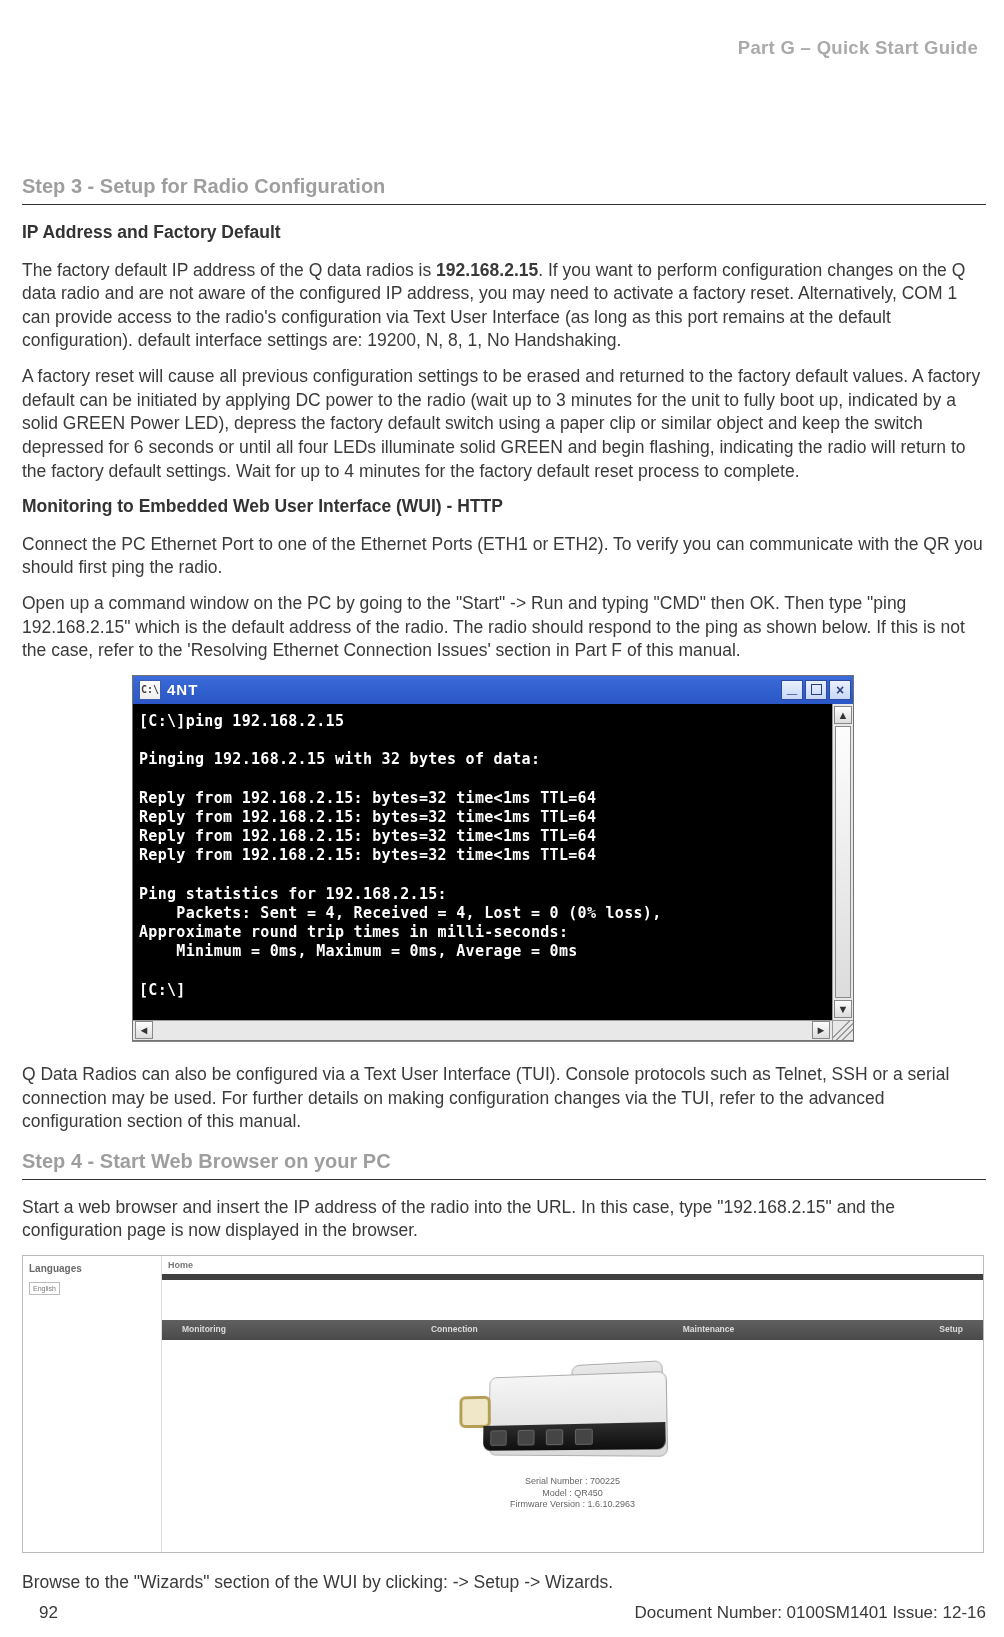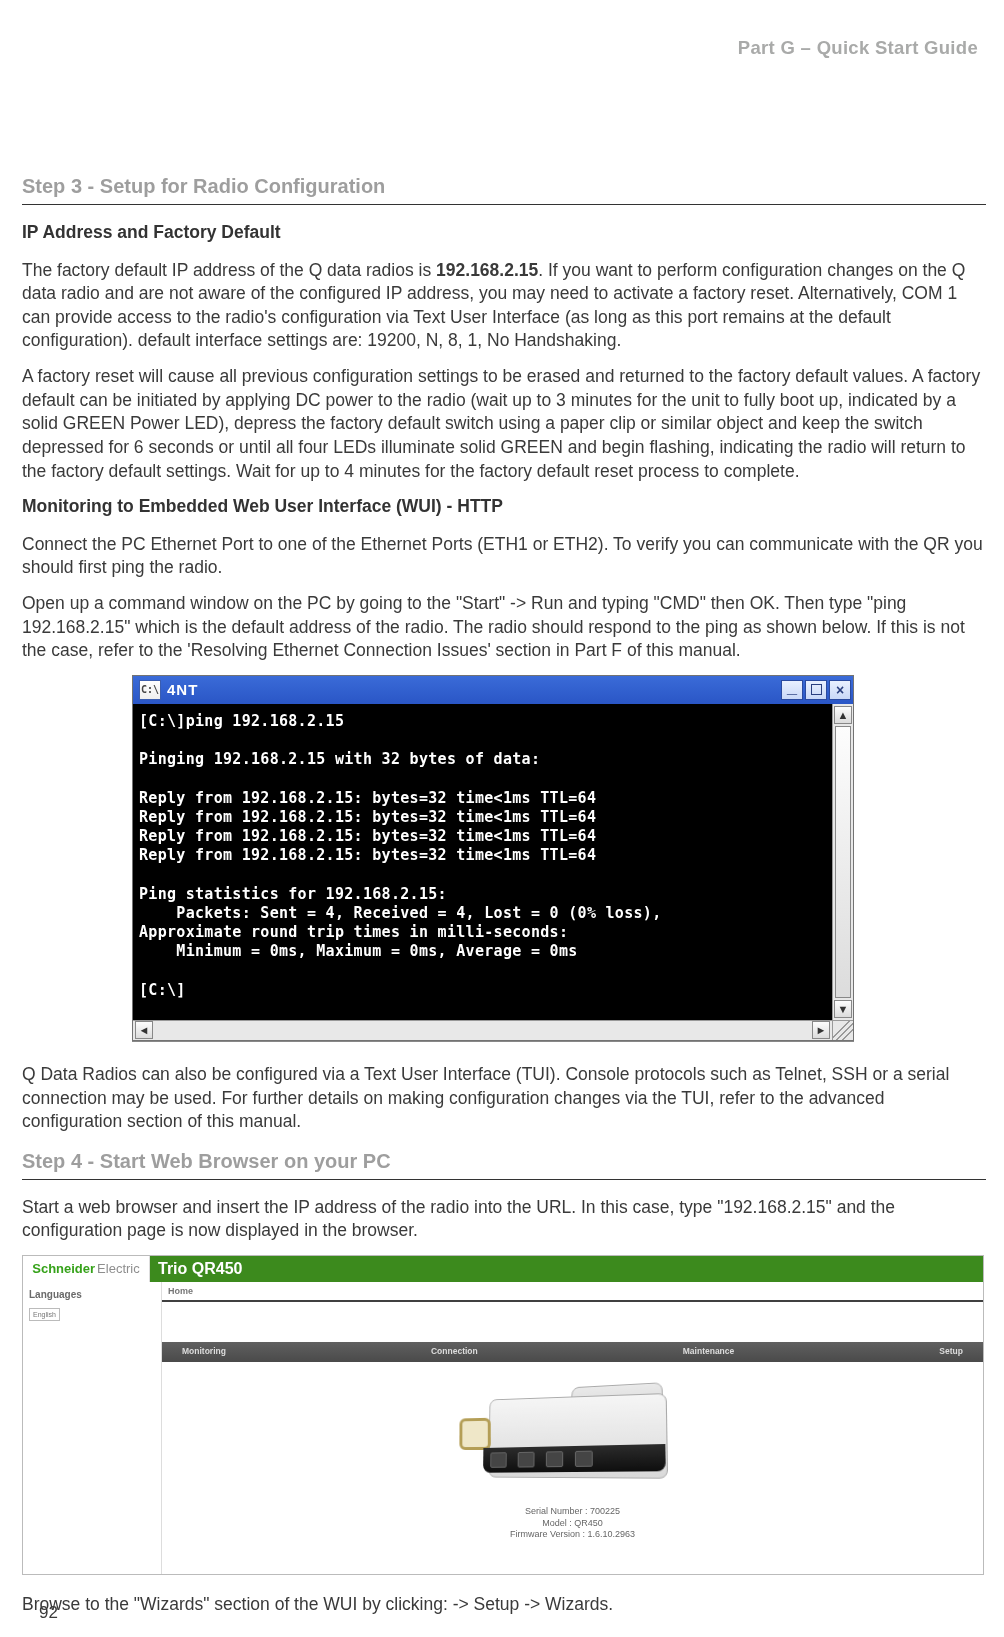--- a/index.html
+++ b/index.html
@@ -167,32 +167,32 @@
   .side-col {
     width:126px; min-height:60px;
     border-right:1px solid #ddd;
     font-size:8px; color:#777;
     padding:6px;
   }
   .side-col .tiny { font-weight:700; color:#6a6a6a; font-size:10px;}
   .side-col .lang { margin-top:6px; border:1px solid #bbb; padding:1px 3px; display:inline-block; font-size:7px;}
   .main-col { flex:1; display:flex; flex-direction:column; }
   .home-row {
-    height:18px; border-bottom:2px solid #404040;
+    height:18px; border-bottom:6px solid #404040;
     font-size:9px; color:#777; display:flex; align-items:center; padding-left:6px; font-weight:700;
   }
   .menu-row {
     background: linear-gradient(#606060,#4a4a4a);
     height:20px; display:flex; align-items:center; justify-content:space-between;
     padding:0 20px; font-size:8.5px; color:#ddd; font-weight:700;margin-top:40px;
   }
   .content-area {
     min-height:200px;
     display:flex; flex-direction:column; align-items:center; justify-content:flex-start;
-    padding-top:12px; gap:12px;
+    padding-top:12px; gap:4px;
   }
   .device-illus {
     width:240px; height:120px; position:relative;
   }
   .dev-body {
     position:absolute; left:30px; top:22px; width:180px; height:80px;
     background: linear-gradient(#f5f5f5,#d9d9d9);
     border:1px solid #aaa;
     border-radius:8px;
     transform: perspective(400px) rotateX(4deg) rotateY(-12deg);
@@ -291,27 +291,20 @@
 </div>
 
 <p class="body">Q Data Radios can also be configured via a Text User Interface (TUI). Console protocols such as Telnet, SSH or a serial connection may be used. For further details on making configuration changes via the TUI, refer to the advanced configuration section of this manual.</p>
 
 <div class="step-heading">Step 4 - Start Web Browser on your PC</div>
 <hr class="rule">
 
 <p class="body">Start a web browser and insert the IP address of the radio into the URL. In this case, type "192.168.2.15" and the configuration page is now displayed in the browser.</p>
 
 <div class="browser-wrap">
-  <div class="nav-row">
-    <div class="brand">
-      <span class="s1">Schneider</span>
-      <span class="s2">Electric</span>
-    </div>
-    <div class="green-title">Trio QR450</div>
-  </div>
   <div class="sub-row">
     <div class="side-col">
       <div class="tiny">Languages</div>
       <div class="lang">English</div>
     </div>
     <div class="main-col">
       <div class="home-row">Home</div>
       <div class="menu-row">
         <span>Monitoring</span>
         <span>Connection</span>
@@ -334,13 +327,14 @@
         </div>
       </div>
     </div>
   </div>
 </div>
 
 <p class="body">Browse to the "Wizards" section of the WUI by clicking: -&gt; Setup -&gt; Wizards.</p>
 
 <div class="footer">
   <span>92</span>
+  <span>Document Number: 0100SM1401   Issue: 12-16</span>
 </div>
 
 </body></html>

